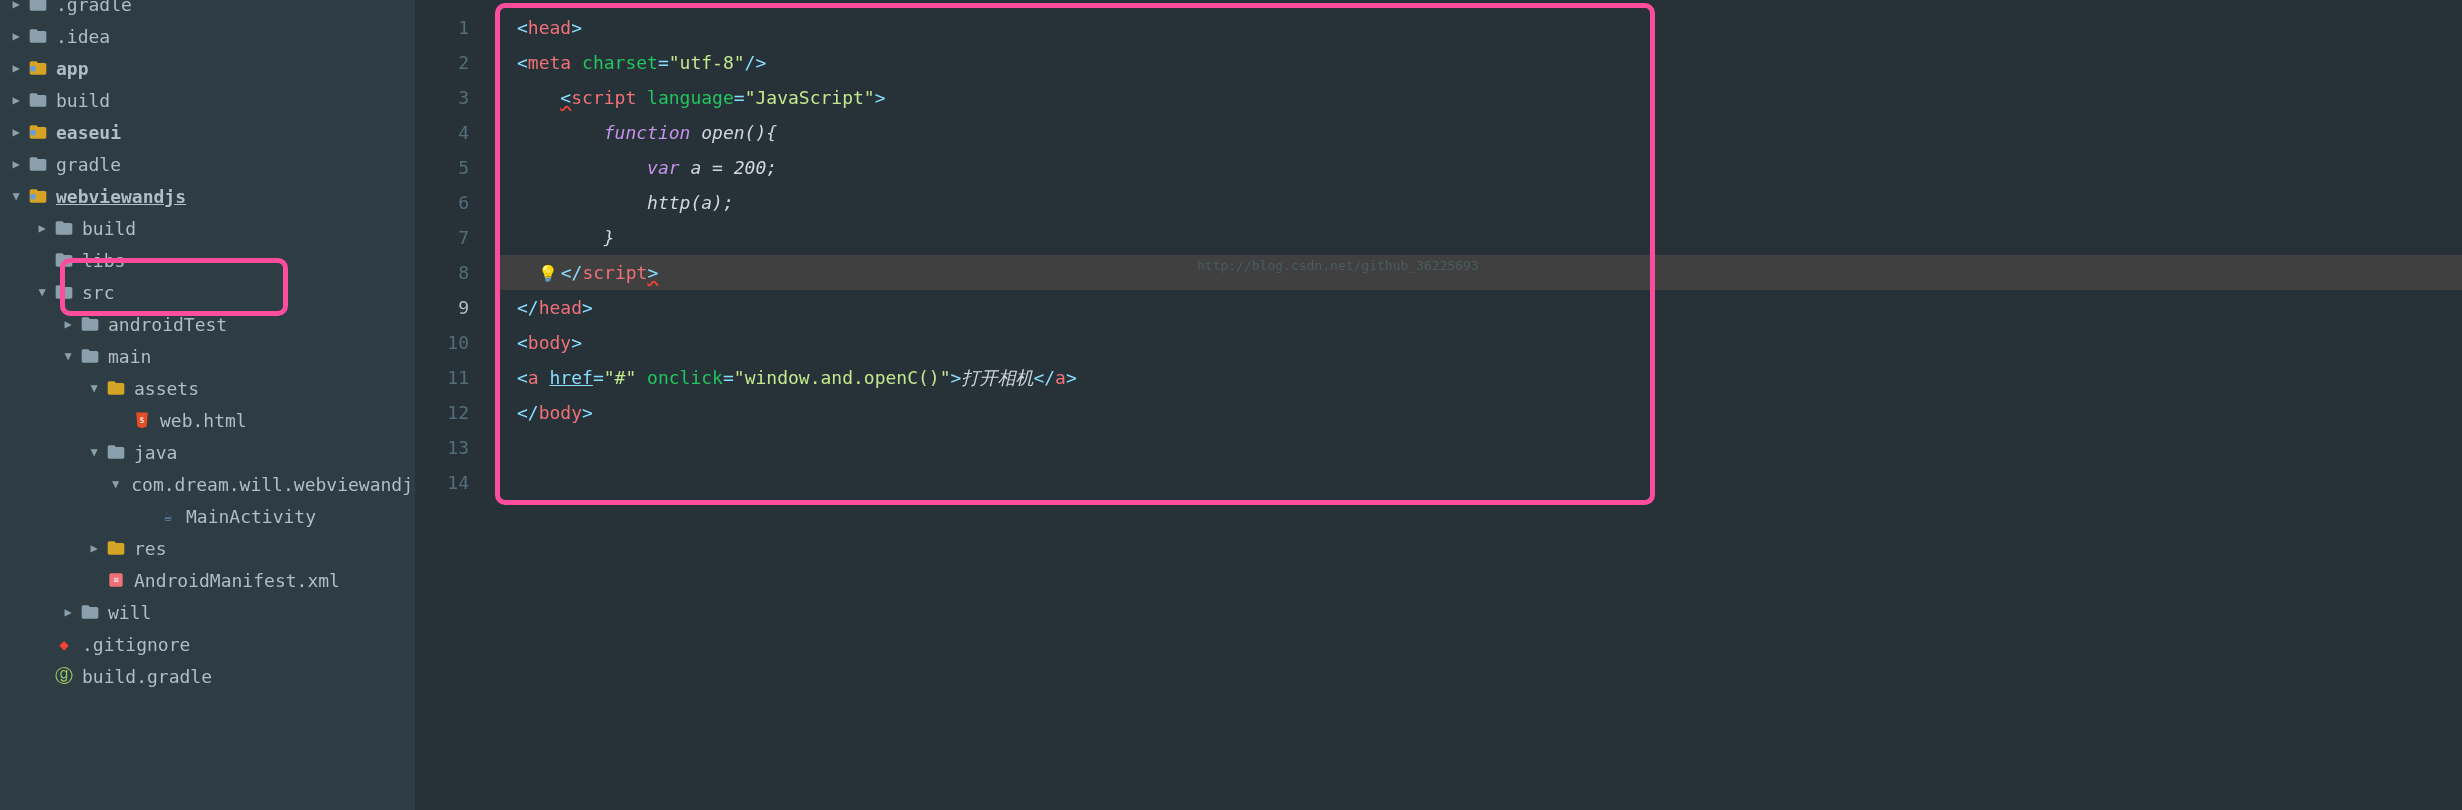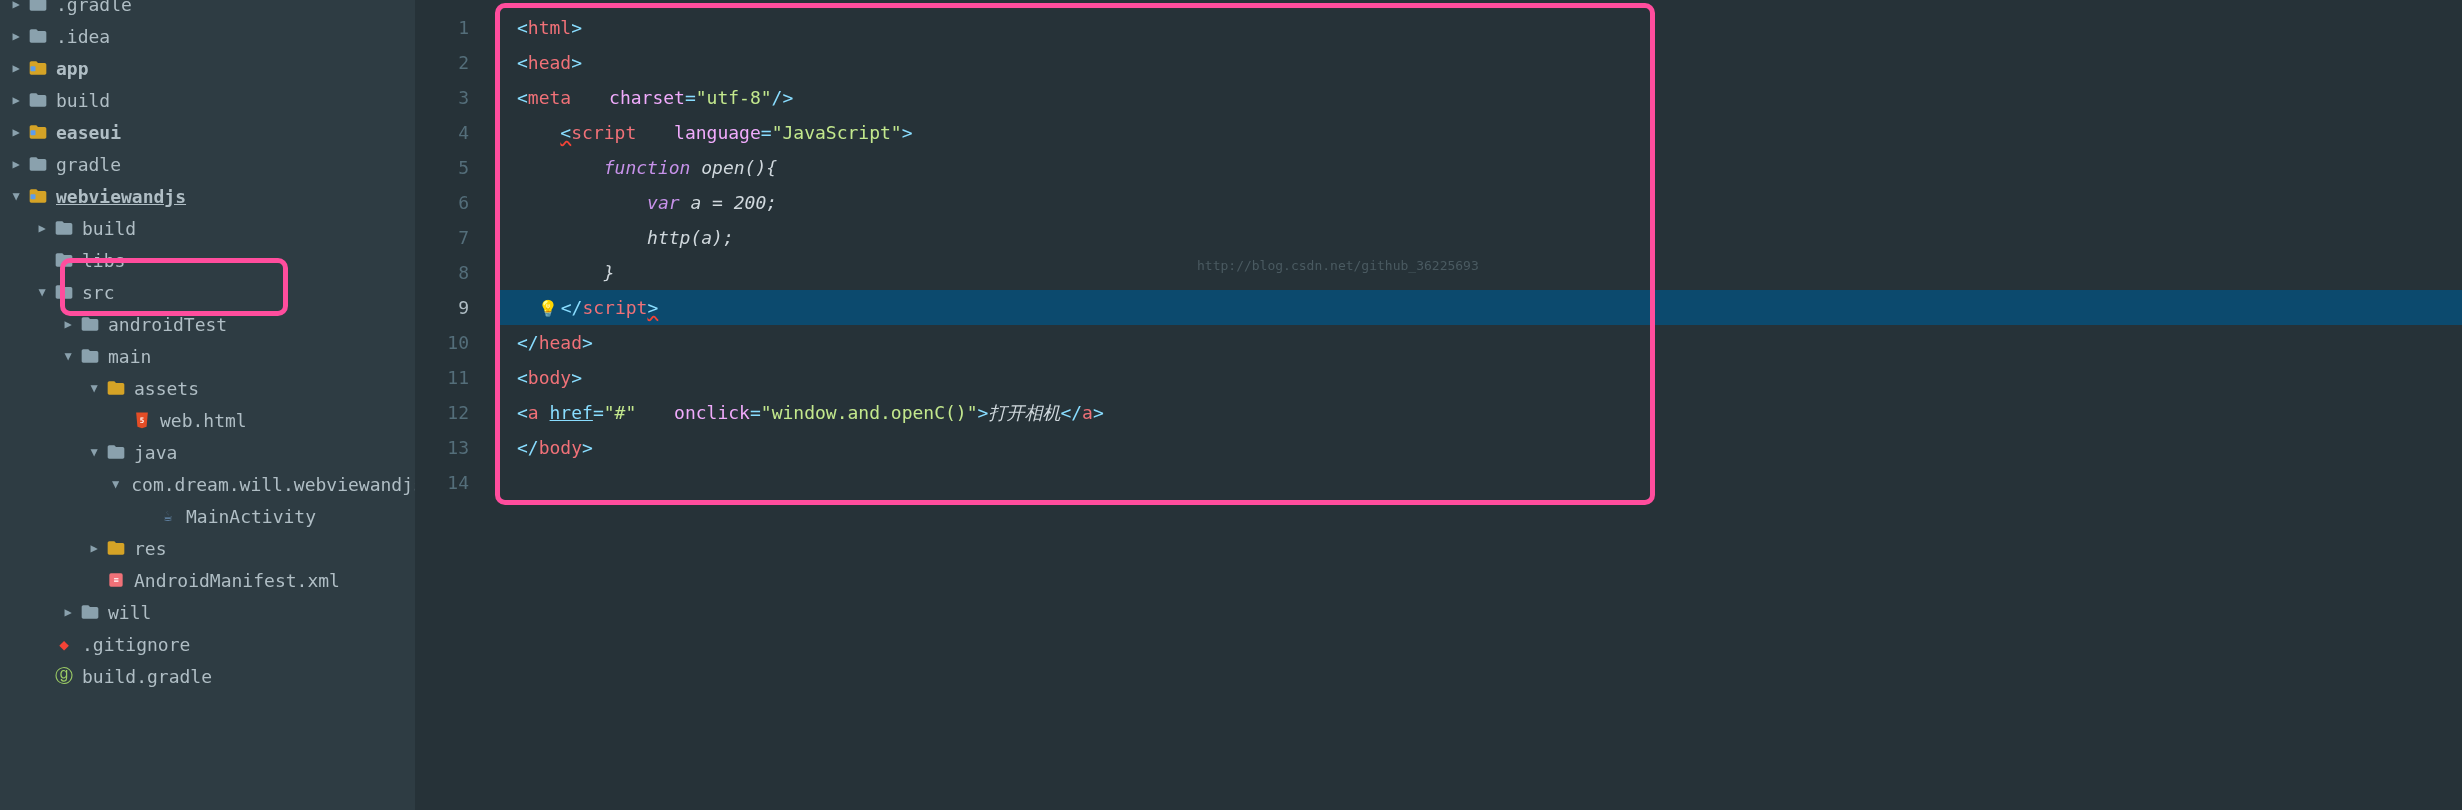--- a/index.html
+++ b/index.html
@@ -75,30 +75,30 @@
   position: relative;
   padding-top: 10px;
   font-size: 18px;
 }
 .code-line {
   height: 35px;
   line-height: 35px;
   padding-left: 20px;
   white-space: pre;
 }
-.code-line.current { background: #0c4a6e; }
+.code-line.current { background: #404040; }
 .highlight-code {
   left: -2px;
   top: 3px;
   width: 1160px;
   height: 502px;
 }
 .t-tag { color: #f07178; }
 .t-bracket { color: #89ddff; }
-.t-attr { color: #f0abfc; margin-left: 27px; }
+.t-attr { color: #22c55e; }
 .t-string { color: #c3e88d; }
 .t-op { color: #89ddff; }
 .t-kw { color: #c792ea; }
 .t-text { color: #d0d8dd; font-style: italic; }
 .t-text-norm { color: #d0d8dd; font-style: italic; }
 .t-href { color: #89ddff; text-decoration: underline; }
 .t-wavy { text-decoration: wavy underline #f44336; }
 .bulb {
   display: inline-block;
   width: 22px;
@@ -336,21 +336,20 @@
     <div class="ln">8</div>
     <div class="ln current">9</div>
     <div class="ln">10</div>
     <div class="ln">11</div>
     <div class="ln">12</div>
     <div class="ln">13</div>
     <div class="ln">14</div>
   </div>
 
 <div class="editor" id="editor">
-  <div class="code-line"><span class="t-bracket">&lt;</span><span class="t-tag">html</span><span class="t-bracket">&gt;</span></div>
   <div class="code-line"><span class="t-bracket">&lt;</span><span class="t-tag">head</span><span class="t-bracket">&gt;</span></div>
   <div class="code-line"><span class="t-bracket">&lt;</span><span class="t-tag">meta</span> <span class="t-attr">charset</span><span class="t-op">=</span><span class="t-string">"utf-8"</span><span class="t-bracket">/&gt;</span></div>
   <div class="code-line">    <span class="t-bracket t-wavy">&lt;</span><span class="t-tag">script</span> <span class="t-attr">language</span><span class="t-op">=</span><span class="t-string">"JavaScript"</span><span class="t-bracket">&gt;</span></div>
   <div class="code-line">        <span class="t-text"><span class="t-kw">function</span> <span>open</span><span>(){</span></span></div>
   <div class="code-line">            <span class="t-text"><span class="t-kw">var</span><span> a = 200;</span></span></div>
   <div class="code-line">            <span class="t-text"><span>http</span><span>(a);</span></span></div>
   <div class="code-line">        <span class="t-text">}</span></div>
   <div class="code-line current">  <span class="bulb">💡</span><span class="t-bracket">&lt;/</span><span class="t-tag">script</span><span class="t-bracket t-wavy">&gt;</span></div>
   <div class="code-line"><span class="t-bracket">&lt;/</span><span class="t-tag">head</span><span class="t-bracket">&gt;</span></div>
   <div class="code-line"><span class="t-bracket">&lt;</span><span class="t-tag">body</span><span class="t-bracket">&gt;</span></div>

